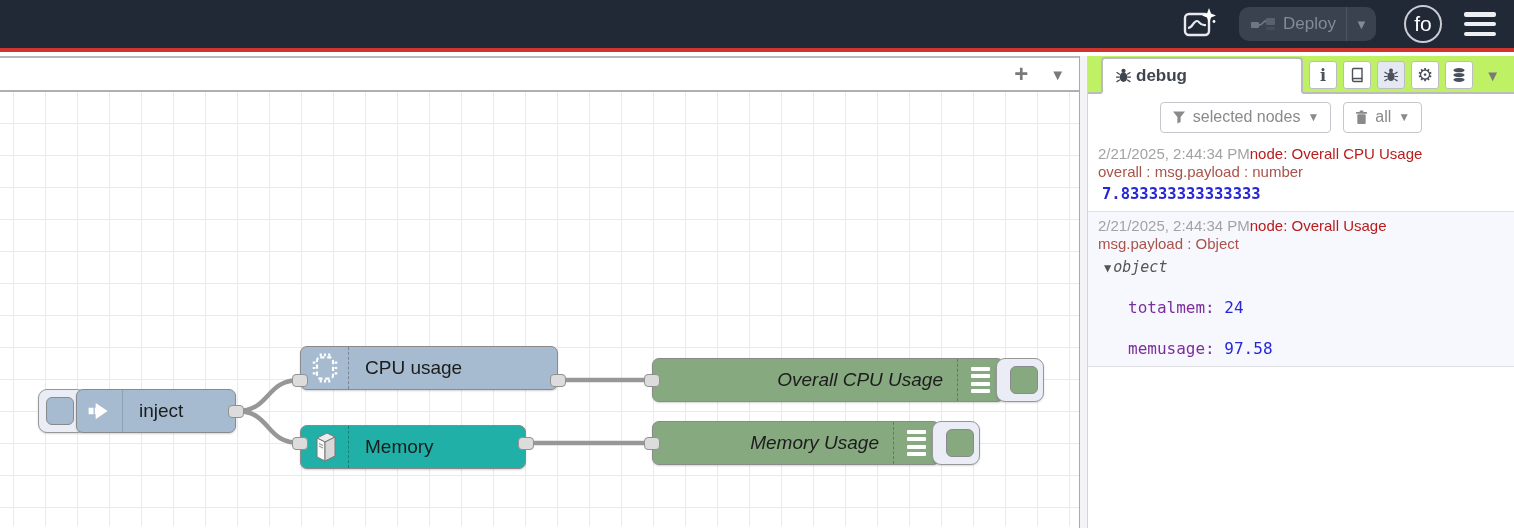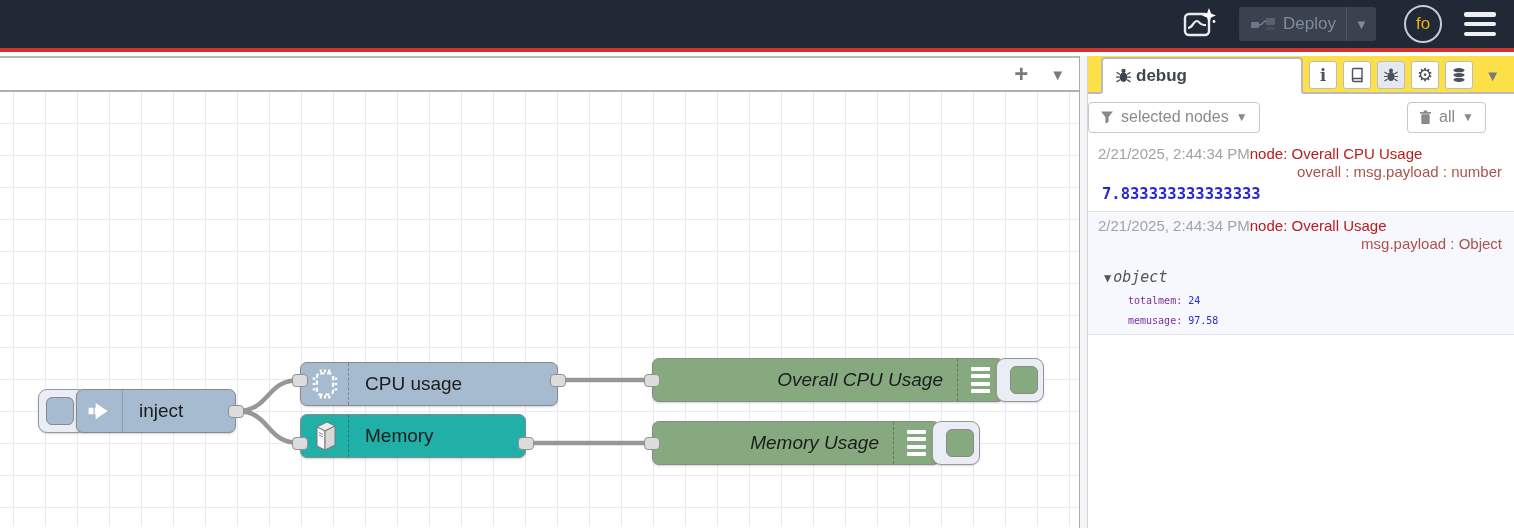--- a/index.html
+++ b/index.html
@@ -3,28 +3,28 @@
 <meta charset="utf-8">
 <style>
   * { margin:0; padding:0; box-sizing:border-box; }
   html,body { width:1514px; height:528px; overflow:hidden; font-family:"Liberation Sans",sans-serif; background:#fff; }
 
   
   .header { position:absolute; left:0; top:0; width:1514px; height:52px; background:#212836;
             border-bottom:4px solid #d0342c; display:flex; align-items:center; justify-content:flex-end; }
   .hbtn { display:flex; align-items:center; justify-content:center; cursor:pointer; }
   .ai-btn { width:40px; height:40px; margin-right:20px; }
-  .deploy-btn { height:34px; background:#3a4250; border-radius:3px; display:flex; align-items:center;
+  .deploy-btn { height:34px; background:#3a4250; border-radius:10px; display:flex; align-items:center;
                 margin-right:28px; color:#828b99; font-size:17px; }
   .deploy-icon { margin:0 8px 0 12px; }
   .deploy-label { padding-right:10px; }
   .deploy-caret { width:30px; height:34px; display:flex; align-items:center; justify-content:center;
                   border-left:1px solid rgba(255,255,255,.10); color:#828b99; font-size:13px; }
-  .avatar { width:38px; height:38px; border-radius:50%; border:2px solid #c9ccd3; color:#eab308;
-            display:flex; align-items:center; justify-content:center; font-size:17px; margin-right:22px; }
+  .avatar { width:38px; height:38px; border-radius:50%; border:2px solid #c9ccd3; color:#ffffff;
+            display:flex; align-items:center; justify-content:center; font-size:21px; margin-right:22px; }
   .burger { width:32px; height:24px; display:flex; flex-direction:column; justify-content:space-between; margin-right:18px; }
   .burger span { display:block; height:4.5px; background:#edeff3; border-radius:2px; }
 
   
   .main { position:absolute; left:0; top:56px; width:1514px; height:472px; display:flex; }
   .canvas { width:1080px; height:100%; position:relative; border-right:1px solid #aaa; }
   .tabbar { height:36px; background:#fff; border-top:2px solid #b9b9bd; border-bottom:2px solid #b0b0b4;
             position:relative; }
   .tab-actions { position:absolute; right:14px; top:0; height:32px; display:flex; align-items:center; gap:22px;
                  color:#7a7a7a; }
@@ -62,52 +62,52 @@
   .port { position:absolute; width:16px; height:13px; background:#dcdcdc; border:1.5px solid #919191;
           border-radius:4px; cursor:crosshair; z-index:5; }
 
   .dbg-bars { display:flex; flex-direction:column; gap:3.5px; }
   .dbg-bars span { display:block; width:19px; height:3.8px; background:#fff; border-radius:1px; }
 
   
   .sidebar { width:434px; height:100%; display:flex; background:#fff; }
   .splitter { width:8px; height:100%; background:#f4f4f7; border-right:1px solid #d3d3d8; cursor:col-resize; }
   .sb-body { flex:1; display:flex; flex-direction:column; }
-  .sb-head { height:38px; border-bottom:2px solid #bbb; position:relative; background:#fde047; }
+  .sb-head { height:38px; border-bottom:2px solid #bbb; position:relative; background:#bef264; }
   .sb-tab { position:absolute; left:13px; top:1px; height:37px; width:202px; background:#fff;
             border:2px solid #bbb; border-bottom:2px solid #fff; border-radius:4px 4px 0 0;
             display:flex; align-items:center; padding-left:12px; gap:4px; cursor:pointer; }
   .sb-tab-label { font-weight:bold; font-size:17px; color:#3f4650; }
   .sb-icons { position:absolute; right:14px; top:5px; display:flex; align-items:center; gap:6px; }
   .sb-icon-btn { width:28px; height:28px; border:1.5px solid #bcbcc2; border-radius:3px; background:#fff;
                  display:flex; align-items:center; justify-content:center; cursor:pointer; color:#4a505c; }
   .sb-icon-btn.sel { background:#e4e8f2; }
   .sb-head-caret { color:#7a7a7a; font-size:15px; margin-left:6px; cursor:pointer; }
   .info-glyph { font-family:"DejaVu Serif",serif; font-weight:bold; font-size:16px; }
   .gear-glyph { font-size:18px; line-height:1; }
 
-  .sb-toolbar { height:46px; display:flex; align-items:center; justify-content:space-between; gap:12px;
-                padding-right:28px; background:#fff; }
+  .sb-toolbar { height:46px; display:flex; align-items:center; justify-content:center; gap:12px;
+                padding-right:20px; background:#fff; }
   .tb-btn { height:31px; border:1.5px solid #c6c6cc; border-radius:4px; background:#fff; color:#8a8a8a;
             font-size:16px; display:flex; align-items:center; gap:7px; padding:0 11px; cursor:pointer; }
   .tb-caret { font-size:12px; color:#8a8a8a; }
 
   .sb-msgs { flex:1; overflow:hidden; background:#fff; }
   .msg { border-bottom:1px solid #e0e0e3; padding:5px 12px 8px 10px; font-size:15px; cursor:pointer; }
   .msg.hl { background:#f7f8fd; }
   .msg-meta { display:flex; justify-content:flex-start; align-items:baseline; }
   .msg-ts { color:#a3a3a6; }
   .msg-node { color:#b91c1c; }
-  .msg-prop { color:#a9534b; margin-top:1px;text-align:right; }
+  .msg-prop { color:#a9534b; margin-top:1px; }
   .mono { font-family:"DejaVu Sans Mono",monospace; }
   .msg-val { color:#2727d8; font-weight:600; font-size:15.5px; margin-top:5px; padding-left:4px; }
-  .obj-row { margin-top:16px; color:#555; padding-left:6px; }
+  .obj-row { margin-top:6px; color:#555; padding-left:6px; }
   .obj-caret { display:inline-block; font-size:12px; color:#555; margin-right:2px; cursor:pointer; }
   .obj-word { font-style:italic; }
-  .entry { padding-left:30px; margin-top:9px; font-size:10px; }
+  .entry { padding-left:30px; margin-top:22px; font-size:16px; }
   .k { color:#7b2f9c; } .v { color:#2727d8; }
 </style>
 </head>
 <body>
 
 <div class="header">
   <div class="hbtn ai-btn">
     <svg width="36" height="36" viewBox="0 0 36 36">
       <rect x="4" y="8" width="24" height="21" rx="4" fill="none" stroke="#e8eaee" stroke-width="2.4"></rect>
       <path d="M7 22 C12 22 12 15 16 15 C19 15 18 20 25 19" fill="none" stroke="#e8eaee" stroke-width="2.2"></path>
@@ -161,31 +161,31 @@
       <div class="node n-inject" style="left:76px; top:297px; width:160px;">
         <div class="icon-sec sep-r-solid" style="width:46px;">
           <svg width="26" height="26" viewBox="0 0 24 24">
             <rect x="1.5" y="9" width="4.5" height="6" fill="#fff"></rect>
             <path d="M8 4.5 L19 12 L8 19.5 L8 15 L7.2 15 L7.2 9 L8 9 Z" fill="#fff"></path>
           </svg>
         </div>
         <div class="node-label" style="padding-left:16px;">inject</div>
       </div>
 
-      <div class="node n-cpu" style="left:300px; top:270px; width:258px;">
+      <div class="node n-cpu" style="left:300px; top:254px; width:258px;">
         <div class="icon-sec sep-r-dash" style="width:48px;">
           <svg width="28" height="32" viewBox="0 0 26 30">
             <rect x="5.5" y="5" width="15" height="20" rx="3" fill="none" stroke="#fff" stroke-width="2" stroke-dasharray="4 2.5"></rect>
             <path stroke="#fff" stroke-width="2" d="M9 1.5 V4 M13 1.5 V4 M17 1.5 V4 M9 26 V28.5 M13 26 V28.5 M17 26 V28.5 M1.5 10 H4 M1.5 15 H4 M1.5 20 H4 M22 10 H24.5 M22 15 H24.5 M22 20 H24.5"></path>
           </svg>
         </div>
         <div class="node-label" style="padding-left:16px;">CPU usage</div>
       </div>
 
-      <div class="node n-mem" style="left:300px; top:322px; width:226px;">
+      <div class="node n-mem" style="left:300px; top:333px; width:226px;">
         <div class="icon-sec sep-r-dash" style="width:48px;">
           <svg width="30" height="34" viewBox="0 0 30 34">
             <polygon points="7,8 17,3 25,7 15,12" fill="#ececec" stroke="#777" stroke-width="1"></polygon>
             <polygon points="7,8 15,12 15,31 7,27" fill="#fafafa" stroke="#777" stroke-width="1"></polygon>
             <polygon points="15,12 25,7 25,26 15,31" fill="#d8d8d8" stroke="#777" stroke-width="1"></polygon>
             <path d="M9 13.5 L13 15.5 M9 16 L13 18" stroke="#888" stroke-width="1"></path>
           </svg>
         </div>
         <div class="node-label" style="padding-left:16px;">Memory</div>
       </div>

